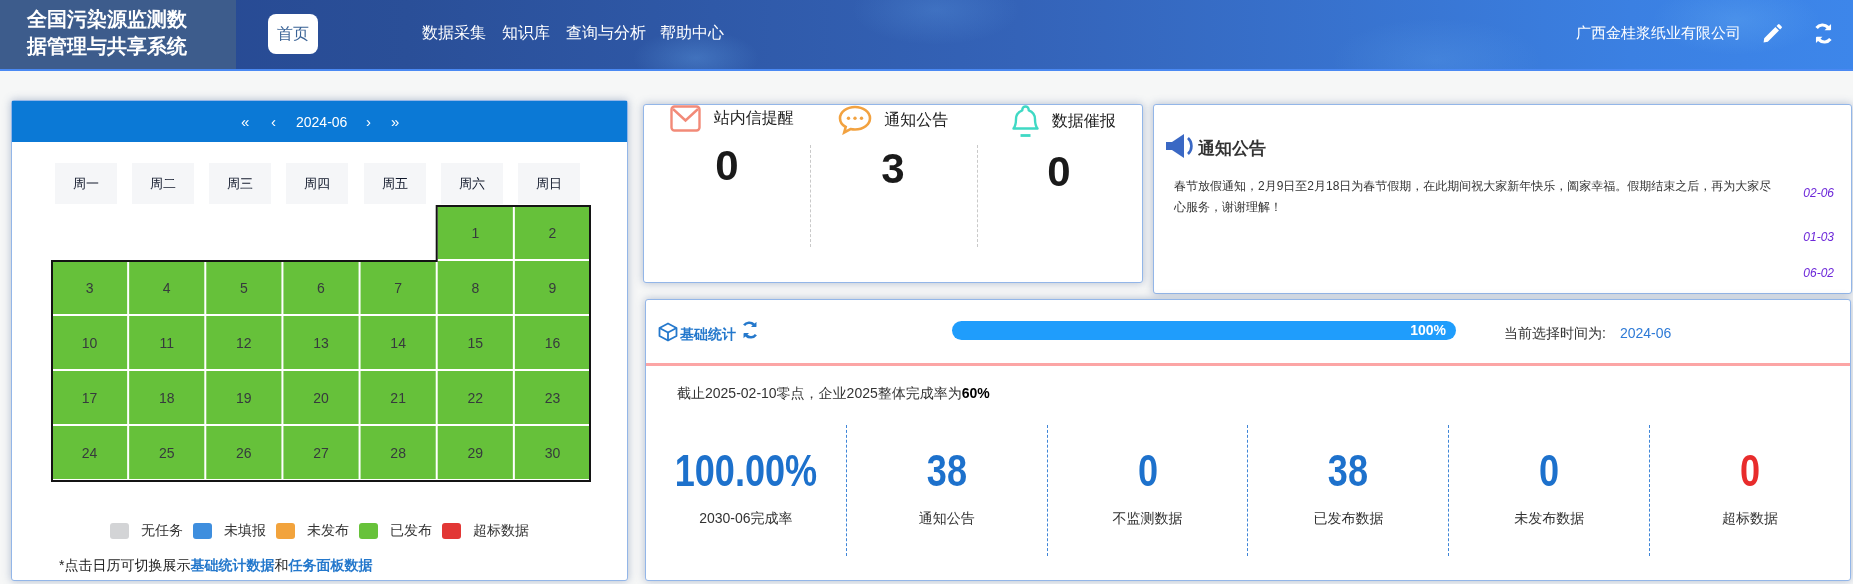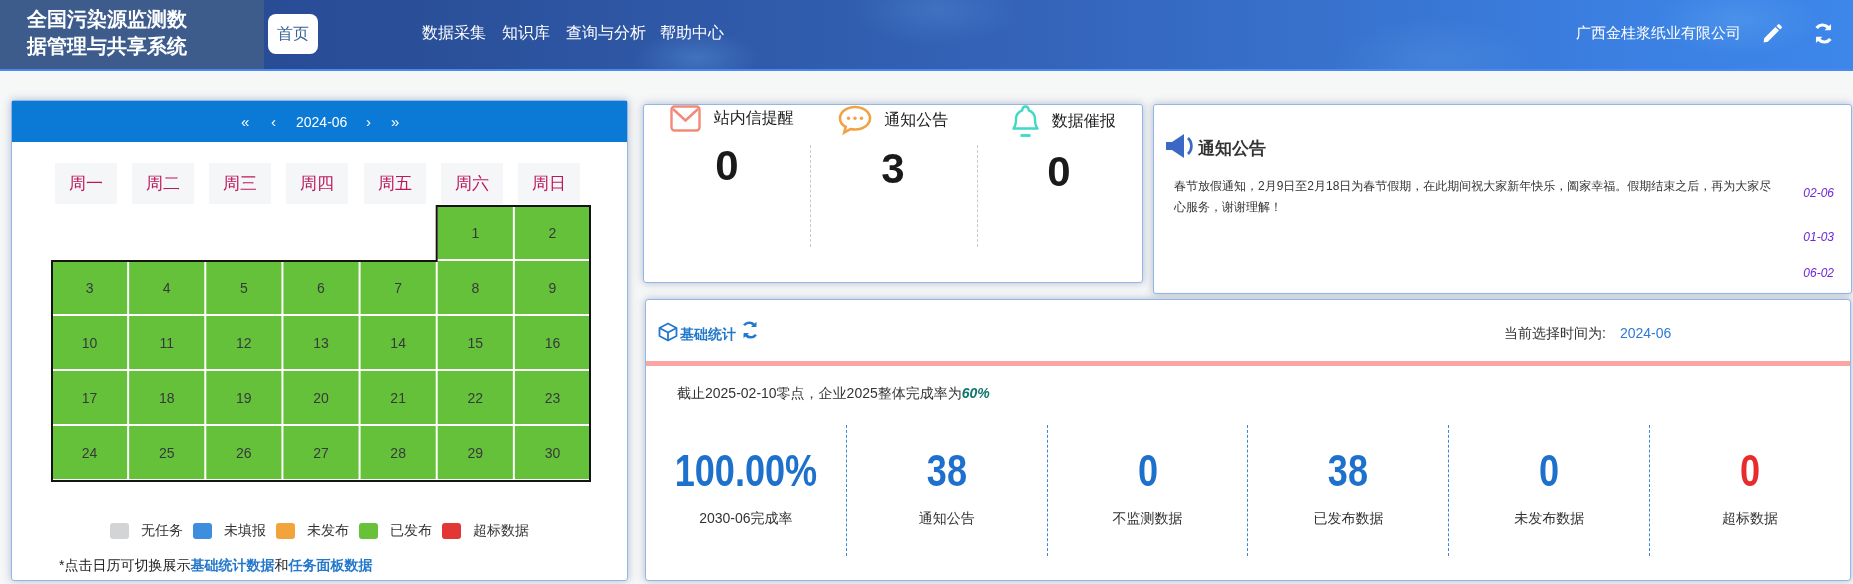--- a/index.html
+++ b/index.html
@@ -11,38 +11,38 @@
 #hdr { position:absolute; left:0; top:0; width:1853px; height:71px;
   background:linear-gradient(90deg,#254690 0%,#2a4f98 22%,#3463b8 55%,#3b80e2 88%,#3d86ea 100%); }
 #hdr:after { content:""; position:absolute; left:0; bottom:0; width:100%; height:2px; background:#4a89f3; }
 #hdrtex { position:absolute; left:236px; top:0; right:0; height:69px;
   background:
    radial-gradient(90px 40px at 460px 58px, rgba(120,190,255,.25), rgba(120,190,255,0) 70%),
    radial-gradient(120px 50px at 700px 10px, rgba(120,190,255,.18), rgba(120,190,255,0) 70%),
    radial-gradient(150px 60px at 1200px 60px, rgba(130,200,255,.15), rgba(130,200,255,0) 70%),
    radial-gradient(120px 50px at 1500px 20px, rgba(140,210,255,.18), rgba(140,210,255,0) 70%);
 }
-#logo { position:absolute; left:0; top:0; width:264px; height:69px; background:#3d5c8c;
+#logo { position:absolute; left:0; top:0; width:236px; height:69px; background:#3d5c8c;
   color:#fff; font-weight:bold; font-size:20px; line-height:27px; padding:6px 0 0 27px; }
 .nav { position:absolute; top:0; height:66px; line-height:66px; color:#fff; font-size:16px; }
 #homebox { position:absolute; left:268px; top:14px; width:50px; height:40px; background:#fff;
   border-radius:8px; color:#3a6396; font-size:16px; text-align:center; line-height:40px; }
 #company { position:absolute; left:1576px; top:0; height:66px; line-height:66px; color:#fff; font-size:15px; }
 .hicon { position:absolute; top:23px; }
 
 
 .card { position:absolute; background:#fff; border:1px solid #93b6e8; border-radius:3px; box-shadow:0 0 9px rgba(80,105,150,.42); }
 
 
 #cal { left:11px; top:100px; width:617px; height:481px; }
 #calhead { position:absolute; left:0; top:0; width:100%; height:41px; background:#0b79d6;
   color:#fff; font-size:15px; text-align:center; line-height:41px; }
 #calhead span { position:absolute; top:0; }
-.wd { position:absolute; width:62px; height:41px; background:#f5f6f8; color:#be185d;
-  font-size:17px; text-align:center; line-height:41px; top:62px; }
+.wd { position:absolute; width:62px; height:41px; background:#f5f6f8; color:#0f172a;
+  font-size:13px; text-align:center; line-height:41px; top:62px; }
 #grid { position:absolute; left:39px; top:104px; }
 #legend { position:absolute; left:0; top:421px; width:100%; display:flex; justify-content:center; align-items:center; font-size:14px; color:#333; }
 .sw { width:19px; height:16px; border-radius:3px; display:inline-block; margin:0 12px 0 10px; }
 #note { position:absolute; left:47px; top:456px; font-size:14px; color:#222; }
 #note b { color:#2478cc; }
 
 
 #stats { left:643px; top:104px; width:500px; height:179px; display:flex; }
 .scol { flex:1; text-align:center; position:relative; }
 .vdash { position:absolute; top:40px; height:102px; width:0; border-left:1px dashed #c9c9c9; }
@@ -50,28 +50,28 @@
 .snum { font-size:42px; font-weight:bold; color:#1a1a1a; margin-top:10px; line-height:48px; }
 
 
 #notice { left:1153px; top:104px; width:699px; height:190px; }
 #ntitle { position:absolute; left:10px; top:28px; font-size:17px; font-weight:bold; color:#333; }
 .nitem { position:absolute; left:20px; right:17px; font-size:12px; color:#333; }
 .ndate { position:absolute; right:0; top:0; color:#6d28d9;font-style:italic; }
 
 
 #basic { left:645px; top:299px; width:1206px; height:282px; }
-#bhead { position:absolute; left:0; top:0; width:100%; height:66px; border-bottom:5px solid #fca5a5; }
+#bhead { position:absolute; left:0; top:0; width:100%; height:66px; border-bottom:3px solid #fca5a5; }
 #btitle { position:absolute; left:34px; top:26px; font-size:14px; font-weight:bold; color:#2478cc; }
 #pbar { position:absolute; left:306px; top:21px; width:504px; height:19px; border-radius:10px; background:#1f9dfc;
   color:#fff; font-size:14px; font-weight:bold; text-align:right; line-height:19px; padding-right:10px; }
 #seltime { position:absolute; left:858px; top:0; height:66px; line-height:66px; font-size:14px; color:#333; }
 #seltime b { color:#2e7ad6; font-weight:normal; margin-left:14px; }
 #bdesc { position:absolute; left:31px; top:85px; font-size:14px; color:#333; }
-#bdesc b { color:#0f766e;font-style:italic; }
+#bdesc b { color:#000000; }
 #bcols { position:absolute; left:0; top:125px; width:100%; height:131px; display:flex; }
 .bcol { flex:1; text-align:center; }
 .bcol + .bcol { border-left:1px dashed #3f86d8; }
 .bnum { font-size:44px; font-weight:bold; color:#1d71cc; margin-top:22px; line-height:48px; transform:scaleX(0.82); }
 .bnum.red { color:#e82c2c; }
 .blabel { font-size:14px; color:#333; margin-top:15px; }
 </style>
 </head>
 <body>
 <div id="root">
@@ -233,20 +233,21 @@
   <div class="card" id="basic">
     <div id="bhead">
       <svg style="position:absolute;left:12px;top:22px;" width="20" height="20" viewBox="0 0 20 20">
         <path d="M10 1.5 L18.5 6 v8 L10 18.5 L1.5 14 V6 Z" fill="none" stroke="#2478cc" stroke-width="1.8" stroke-linejoin="round"></path>
         <path d="M1.5 6 L10 10.5 L18.5 6 M10 10.5 V18.5" fill="none" stroke="#2478cc" stroke-width="1.8" stroke-linejoin="round"></path>
       </svg>
       <span id="btitle">基础统计</span>
       <svg style="position:absolute;left:95px;top:21px;" width="18" height="18" viewBox="0 0 512 512">
         <path fill="#2478cc" d="M440 16v134a24 24 0 0 1-24 24H282l48-48a144 144 0 0 0-212 18l-60-44A224 224 0 0 1 390 74l50-50zM72 496V362a24 24 0 0 1 24-24h134l-48 48a144 144 0 0 0 212-18l60 44A224 224 0 0 1 122 438l-50 50z"></path>
       </svg>
+      <div id="pbar">100%</div>
       <div id="seltime">当前选择时间为:<b>2024-06</b></div>
     </div>
     <div id="bdesc">截止2025-02-10零点，企业2025整体完成率为<b>60%</b></div>
     <div id="bcols">
       <div class="bcol">
           <div class="bnum">100.00%</div>
           <div class="blabel">2030-06完成率</div>
         </div>
       <div class="bcol">
           <div class="bnum">38</div>

